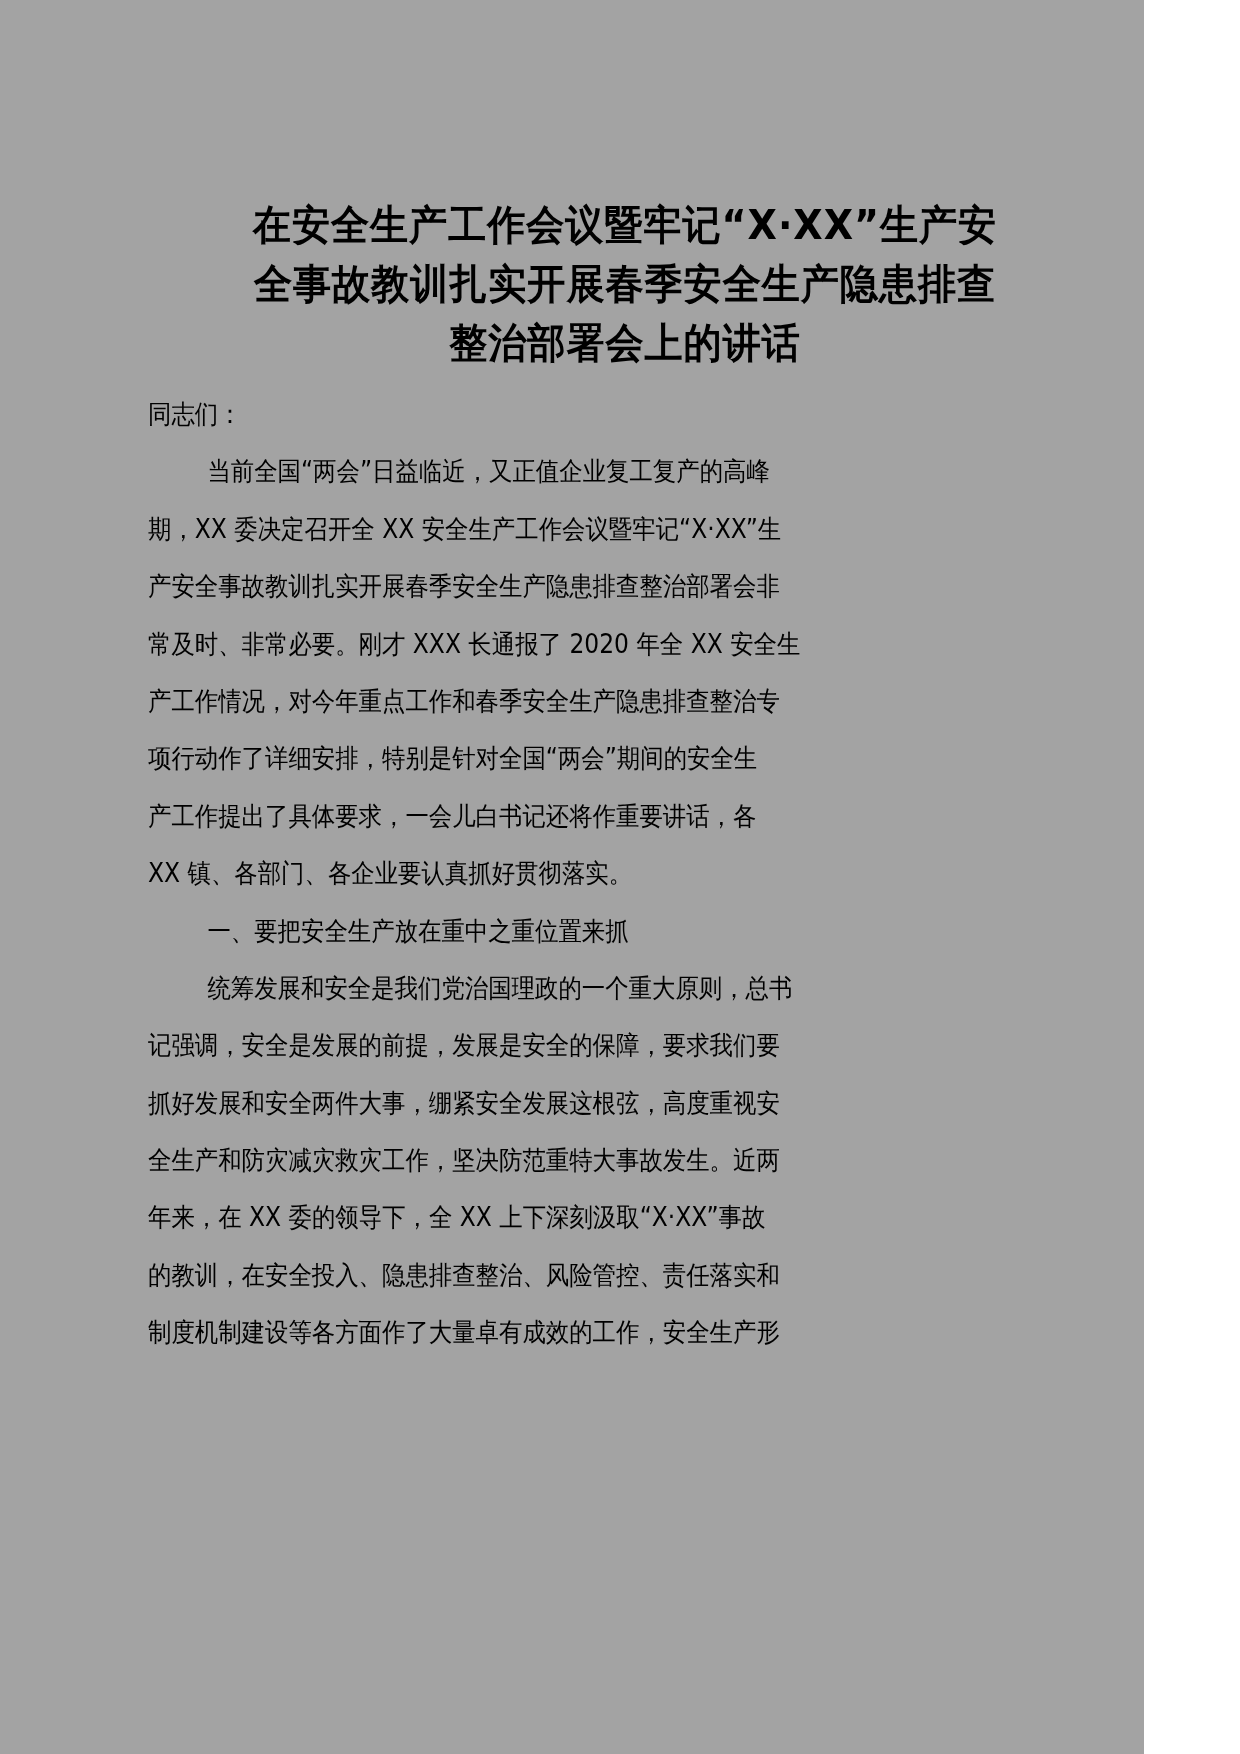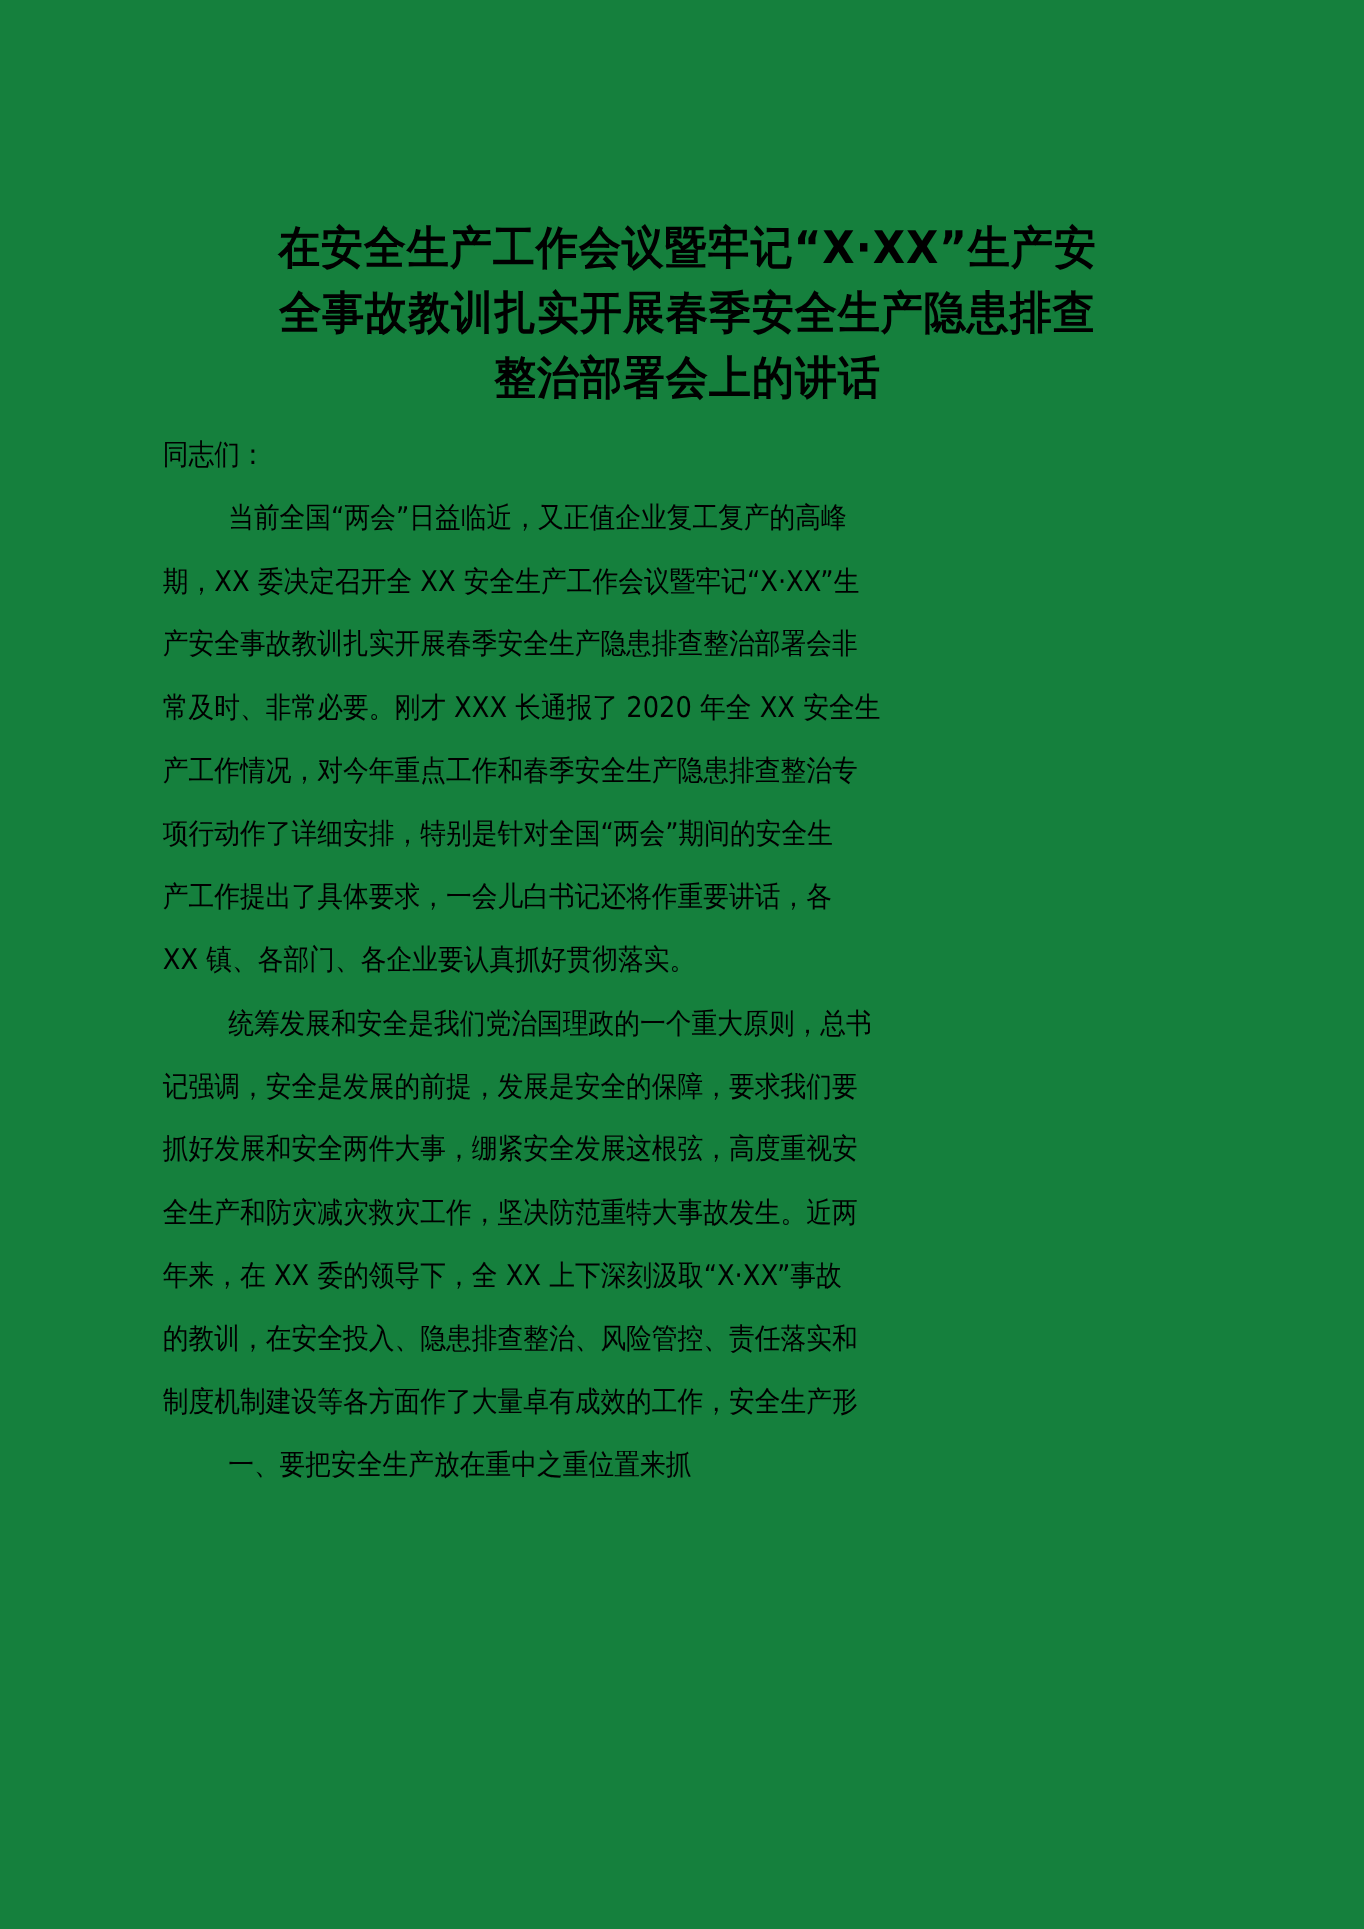--- a/index.html
+++ b/index.html
@@ -11,23 +11,23 @@
       width: 1240px;
       height: 1754px;
       position: relative;
       overflow: hidden;
       color: #000000;
       font-family: "DejaVu Sans", "Liberation Sans", sans-serif;
     }
     .page {
       position: absolute;
       left: 0; top: 0;
-      width: 1240px;
+      width: 1144px;
       height: 1754px;
-      background: #15803d;
+      background: #a3a3a3;
     }
     .title {
       position: absolute;
       left: 150px;
       top: 196px;
       width: 950px;
       margin: 0;
       text-align: center;
       font-family: "DejaVu Sans", sans-serif;
       font-weight: bold;
@@ -83,27 +83,27 @@
       <span class="line">产安全事故教训扎实开展春季安全生产隐患排查整治部署会非</span>
       <span class="line">常及时、非常必要。刚才 XXX 长通报了 2020 年全 XX 安全生</span>
       <span class="line">产工作情况，对今年重点工作和春季安全生产隐患排查整治专</span>
       <span class="line">项行动作了详细安排，特别是针对全国“两会”期间的安全生</span>
       <span class="line">产工作提出了具体要求，一会儿白书记还将作重要讲话，各</span>
       <span class="line">XX 镇、各部门、各企业要认真抓好贯彻落实。</span>
     </div>
 
 
     <div>
+      <span class="line indent heading">一、要把安全生产放在重中之重位置来抓</span>
+    </div>
+
+    <div>
       <span class="line indent">统筹发展和安全是我们党治国理政的一个重大原则，总书</span>
       <span class="line">记强调，安全是发展的前提，发展是安全的保障，要求我们要</span>
       <span class="line">抓好发展和安全两件大事，绷紧安全发展这根弦，高度重视安</span>
       <span class="line">全生产和防灾减灾救灾工作，坚决防范重特大事故发生。近两</span>
       <span class="line">年来，在 XX 委的领导下，全 XX 上下深刻汲取“X·XX”事故</span>
       <span class="line">的教训，在安全投入、隐患排查整治、风险管控、责任落实和</span>
       <span class="line">制度机制建设等各方面作了大量卓有成效的工作，安全生产形</span>
     </div>
 
-    <div>
-      <span class="line indent heading">一、要把安全生产放在重中之重位置来抓</span>
-    </div>
-
   </div>
 </div>
 
 </body></html>

